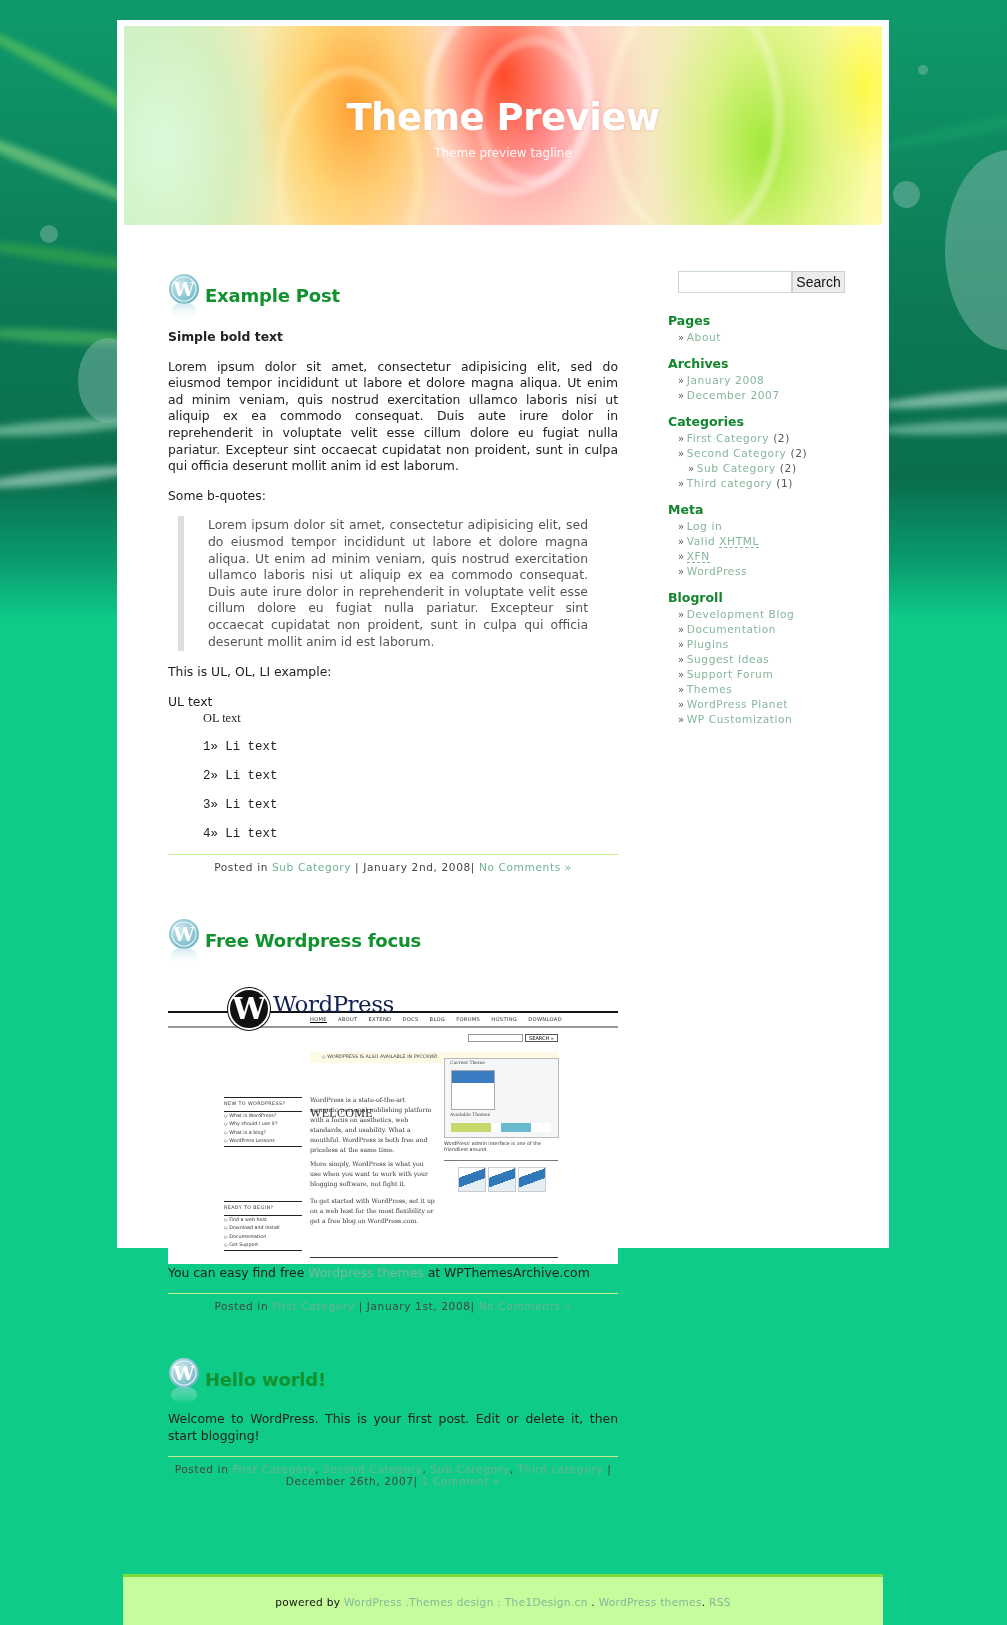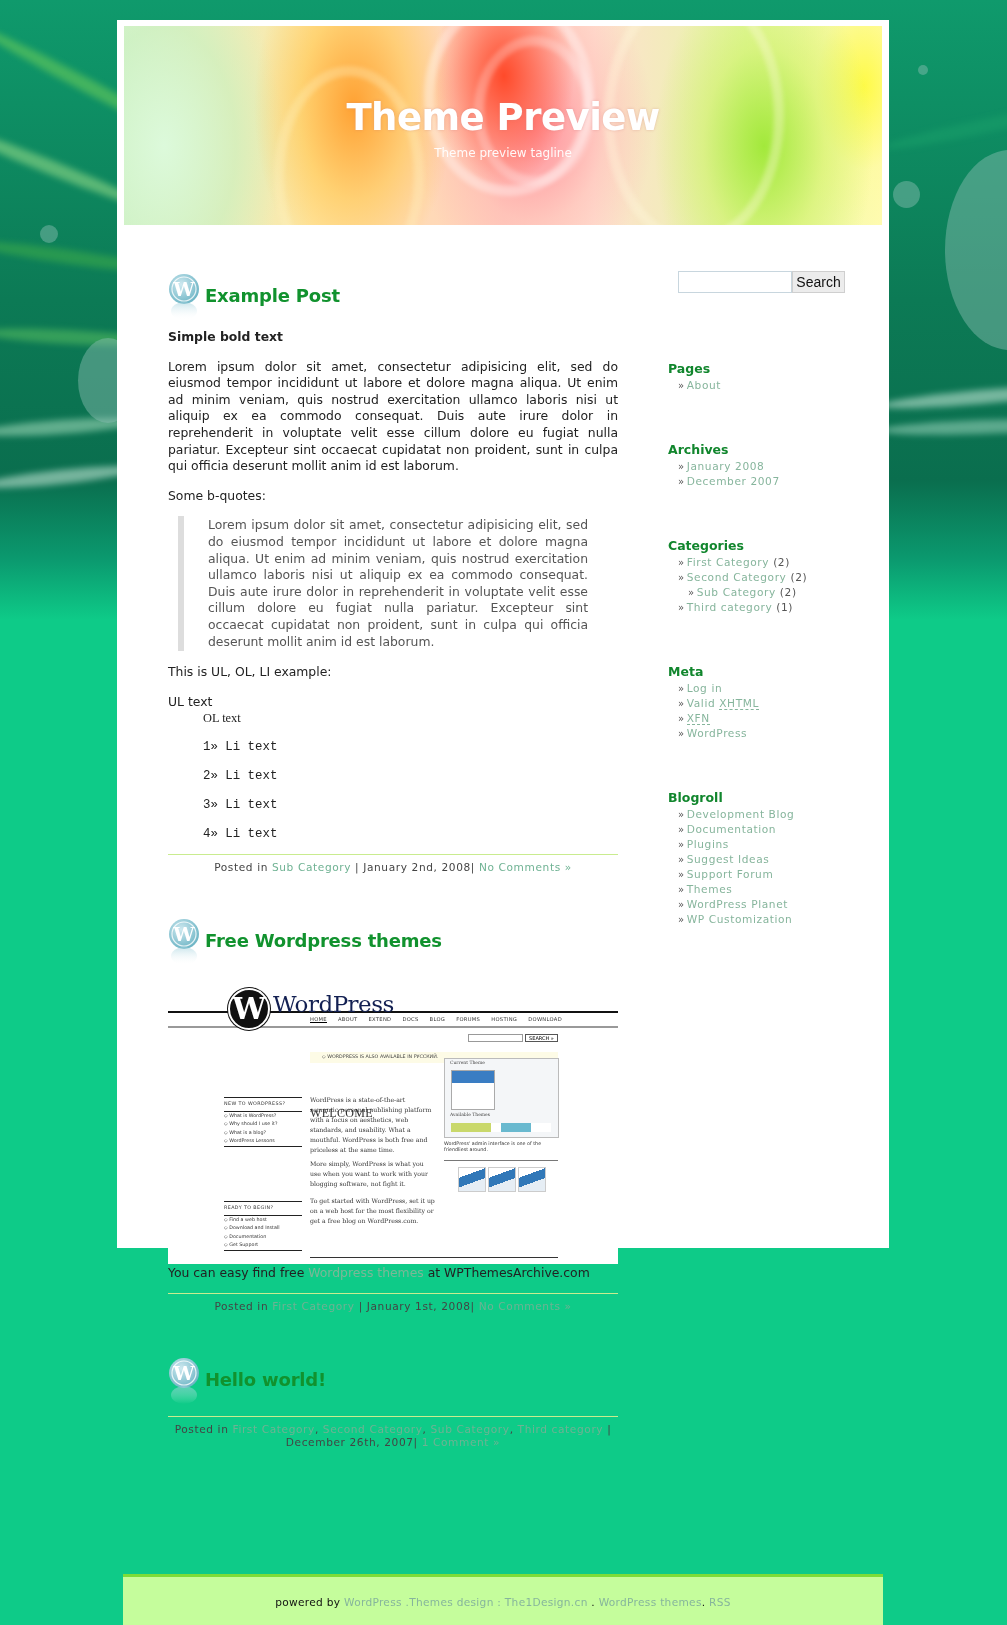--- a/index.html
+++ b/index.html
@@ -93,21 +93,21 @@
 
   
   .sidebar { position: absolute; left: 551px; top: 230px; width: 200px; }
   .search-row { position: absolute; left: 10px; top: 21px; display: flex; }
   .search-input { width: 114px; height: 22px; border: 1px solid #c8d6de; background: #fff; }
   .search-btn {
     width: 53px; height: 22px; border: 1px solid #cfcfcf; background: #ececec;
     font-family: "Liberation Sans", sans-serif; font-size: 14px; color: #111; line-height: 20px; text-align: center;
   }
   .widgets { position: absolute; left: 0; top: 62px; width: 200px; }
-  .widget { margin-bottom: 10px; margin-top: 48px; }
+  .widget { margin-bottom: 10px; }
   .widget h3 { font-family: "DejaVu Sans", sans-serif; font-weight: bold; font-size: 12.5px; color: #11862d; height: 18px; line-height: 18px; }
   .widget ul { list-style: none; }
   .widget li { font-size: 10.6px; color: #555; height: 15px; line-height: 15px; padding-left: 10px; letter-spacing: 0.6px; white-space: nowrap; }
   .widget li.sub { padding-left: 20px; }
   .widget li .raquo { color: #555; font-size: 10px; margin-right: 2px; }
   .widget li .link { color: #86b59c; }
   .widget li .count { color: #555; }
   .abbr { border-bottom: 1px dashed #86b59c; }
 
   
@@ -193,21 +193,21 @@
     </div>
 
     <div class="post" style="margin-top:45px;">
       <div class="post-head">
         <svg class="wp-icon" viewBox="0 0 32 48">
           <circle cx="16" cy="16" r="15" fill="url(#g1)"></circle>
           <circle cx="16" cy="16" r="12" fill="none" stroke="#fff" stroke-width="1.2" opacity=".8"></circle>
           <text x="16" y="23" font-family="DejaVu Serif, serif" font-size="19" font-weight="bold" fill="#fff" text-anchor="middle">W</text>
           <ellipse cx="16" cy="38" rx="13" ry="9" fill="url(#r1)"></ellipse>
         </svg>
-        <div class="post-title">Free Wordpress themes</div>
+        <div class="post-title">Free Wordpress focus</div>
       </div>
 
       <div class="shot">
         <div class="line1"></div>
         <div class="line2"></div>
         <div class="logo-circle">W</div>
         <div class="logo-text">WordPress</div>
         <div class="nav">
           <span>HOME</span>
           <span>ABOUT</span>
@@ -269,20 +269,23 @@
     <div class="post" style="margin-top:45px;">
       <div class="post-head">
         <svg class="wp-icon" viewBox="0 0 32 48">
           <circle cx="16" cy="16" r="15" fill="url(#g1)"></circle>
           <circle cx="16" cy="16" r="12" fill="none" stroke="#fff" stroke-width="1.2" opacity=".8"></circle>
           <text x="16" y="23" font-family="DejaVu Serif, serif" font-size="19" font-weight="bold" fill="#fff" text-anchor="middle">W</text>
           <ellipse cx="16" cy="38" rx="13" ry="9" fill="url(#r1)"></ellipse>
         </svg>
         <div class="post-title">Hello world!</div>
       </div>
+      <div class="entry">
+        <p style="margin-top:6px;">Welcome to WordPress. This is your first post. Edit or delete it, then start blogging!</p>
+      </div>
       <div class="postmeta">
         <span>Posted in</span>
         <a class="link">First Category</a>,
         <a class="link">Second Category</a>,
         <a class="link">Sub Category</a>,
         <a class="link">Third category</a> |
         <br>
         <span>December 26th, 2007|</span>
         <a class="link">1 Comment »</a>
       </div>

